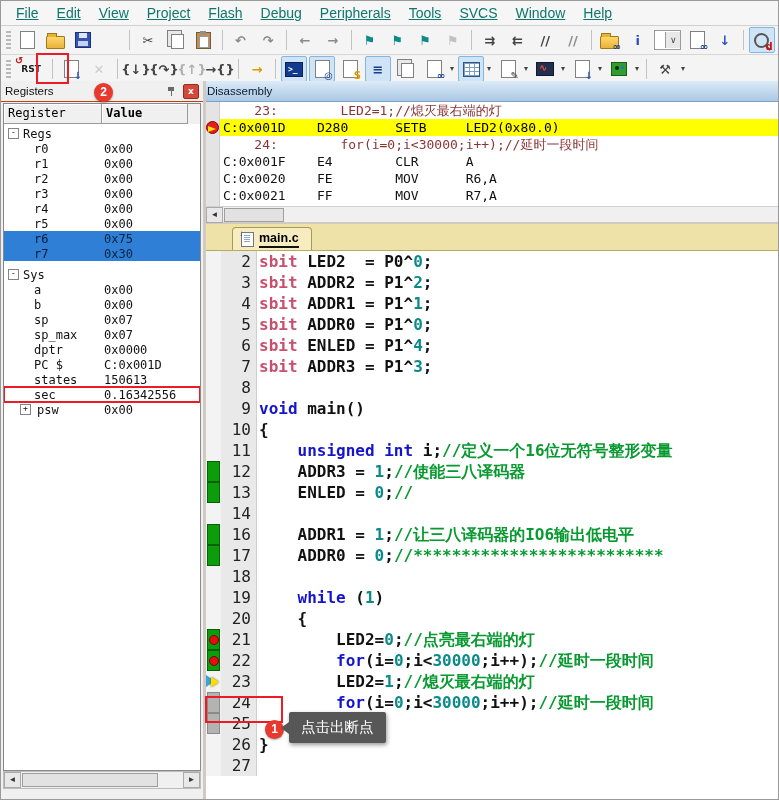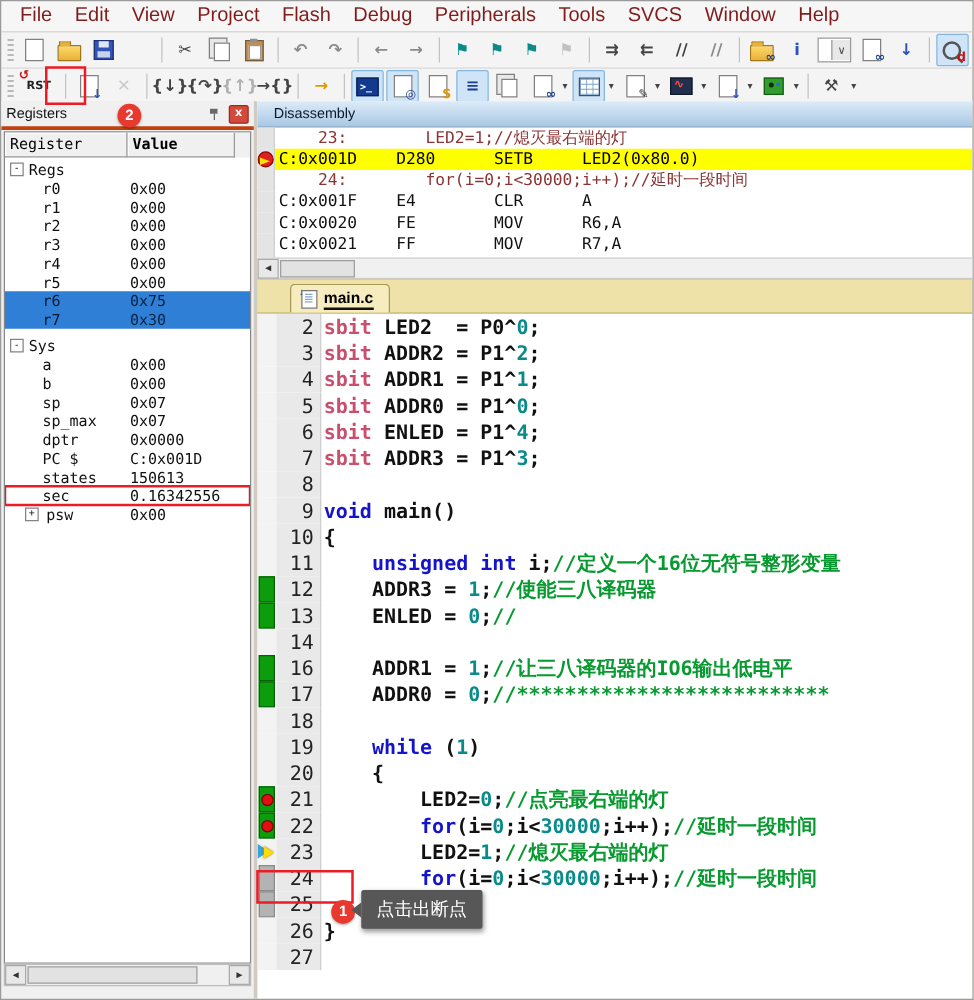--- a/index.html
+++ b/index.html
@@ -1,19 +1,19 @@
 <!DOCTYPE html>
 <html><head>
 <meta charset="utf-8">
 <style>
   html,body{margin:0;padding:0;}
   #app{position:relative;width:779px;height:800px;background:#d4d0c8;font-family:"Liberation Sans",sans-serif;overflow:hidden;border:1px solid #9a9a9a;box-sizing:border-box;}
   
   #menubar{height:24px;background:#f6f6f6;border-bottom:1px solid #d0d0d0;display:flex;align-items:center;padding-left:6px;}
-  .menu-item{font-size:16px;color:#7f1d1d;padding:3px 9px;cursor:default;}
+  .menu-item{font-size:14px;color:#0f766e;padding:3px 9px;cursor:default;text-decoration:underline;}
   
   .toolbar{height:28px;background:#f4f4f4;border-bottom:1px solid #d6d6d6;display:flex;align-items:center;padding:0 2px;}
   .grip{width:5px;height:18px;margin:0 3px;background:repeating-linear-gradient(180deg,#b9b9b9 0 2px,transparent 2px 4px);}
   .tbsep{width:1px;height:20px;background:#c2c2c2;margin:0 4px;}
   .tbspacer{flex:1;}
   .tbicon{position:relative;width:24px;height:24px;display:inline-flex;align-items:center;justify-content:center;margin:0 1px;border:1px solid transparent;border-radius:2px;}
   .tbicon.active{background:#cfe5f7;border-color:#84b6e0;}
   .tbicon.disabled{opacity:.38;filter:grayscale(1);}
   .tbicon .gl{font-weight:bold;font-size:13px;line-height:1;font-family:"DejaVu Sans",sans-serif;}
   .tbicon .dd{position:absolute;right:-8px;top:7px;font-size:8px;color:#444;}
@@ -47,21 +47,21 @@
   .art-mag:after{content:"";position:absolute;right:-4px;bottom:-3px;width:6px;height:2px;background:#555;transform:rotate(45deg);}
   .ov{position:absolute;font-family:"DejaVu Sans",sans-serif;}
   .tbicon .ov{pointer-events:none;}
   
   .tbcombo{width:26px;height:18px;background:#fff;border:1px solid #9a9a9a;display:inline-flex;align-items:center;justify-content:flex-end;margin:0 2px;}
   .tbcombo .btn{width:14px;height:16px;background:#e8e8e8;border-left:1px solid #9a9a9a;text-align:center;font-size:9px;color:#444;line-height:16px;}
   
   #mainarea{position:absolute;left:0;top:80px;right:0;bottom:0;display:flex;}
   
   #regpanel{width:202px;background:#f0f0f0;border-right:3px solid #cfcbc3;display:flex;flex-direction:column;}
-  #reghdr{height:20px;display:flex;align-items:center;padding:0 4px;background:#f0f0f0;border-bottom:3px solid #c2410c;}
+  #reghdr{height:20px;display:flex;align-items:center;padding:0 4px;background:#f0f0f0;border-bottom:1px solid #c2410c;}
   #reghdr .t{font-size:11.5px;color:#111;flex:0 0 auto;}
   #reghdr .sp{flex:1;}
   .pinicon{width:11px;height:11px;position:relative;margin-right:6px;}
   .pinicon:before{content:"";position:absolute;left:2px;top:1px;width:6px;height:4px;background:#6a6a6a;}
   .pinicon:after{content:"";position:absolute;left:4.5px;top:5px;width:1.5px;height:5px;background:#6a6a6a;}
   .closebox{width:14px;height:13px;background:#d34a3d;border:1px solid #9a2a20;color:#fff;font:bold 9px/12px "DejaVu Sans",sans-serif;text-align:center;border-radius:2px;}
   #regbody{flex:1;margin:1px 2px 0 2px;border:1px solid #898989;background:#fff;display:flex;flex-direction:column;overflow:hidden;}
   #regcols{display:flex;height:20px;background:#f0f0f0;font-family:"DejaVu Sans Mono",monospace;font-size:12px;}
   .colcell{border-right:1px solid #9a9a9a;border-bottom:1px solid #9a9a9a;box-shadow:inset 1px 1px 0 #fff;padding:2px 4px;box-sizing:border-box;}
   #regtree{flex:1;font-family:"DejaVu Sans Mono",monospace;font-size:12px;color:#111;padding-top:2px;position:relative;overflow:hidden;}
@@ -75,21 +75,21 @@
   .reg-row.sel{background:#2f7fd6;color:#031a33;}
   .reg-row.sel .val{color:#06233f;}
   .reg-row.ann{outline:2px solid #ec1c24;outline-offset:-1px;}
   .groupgap{height:6px;}
   #reghsb{height:16px;margin:0 2px 10px 2px;background:#f0f0f0;border:1px solid #bdbdbd;display:flex;align-items:center;}
   .sbarrow{width:15px;height:14px;background:#e8e8e8;border:1px solid #aaa;font-size:8px;line-height:13px;text-align:center;color:#333;}
   .sbthumb{height:12px;background:#e2e2e2;border:1px solid #9f9f9f;margin:0 1px;}
   
   #rightcol{flex:1;display:flex;flex-direction:column;min-width:0;}
   #disasmwrap{background:#fff;border-bottom:2px solid #cfcbc3;}
-  #disasmhdr{height:20px;background:linear-gradient(#dcebf8,#aac8e4);border-bottom:1px solid #7da2c4;display:flex;align-items:center;padding:0 13px;font-size:11.5px;color:#0a1a2a;}
+  #disasmhdr{height:20px;background:linear-gradient(#dcebf8,#aac8e4);border-bottom:1px solid #7da2c4;display:flex;align-items:center;padding:0 1px;font-size:11.5px;color:#0a1a2a;}
   #disasm{height:104px;overflow:hidden;position:relative;}
   .dis-line{display:flex;height:17px;font:13px/17px "DejaVu Sans Mono",monospace;white-space:pre;}
   .dis-line .dgut{width:13px;flex:0 0 auto;background:#e4e4e4;border-right:1px solid #cfcfcf;position:relative;}
   .dis-line .dtext{flex:1;padding-left:3px;}
   .dis-line.src .dtext{color:#8b3434;}
   .dis-line.asm .dtext{color:#111;}
   .dis-line.cur .dtext{background:#ffff00;color:#000;}
   .dismark{position:absolute;left:0;top:2px;width:13px;height:13px;background:#e02020;border-radius:50%;border:1px solid #8a0000;box-sizing:border-box;}
   .dismark:after{content:"";position:absolute;left:1px;top:3.5px;width:0;height:0;border-left:8px solid #ffe000;border-top:3px solid transparent;border-bottom:3px solid transparent;}
   .dismark:before{content:"";position:absolute;left:1px;top:5.5px;width:5px;height:2px;background:#ffe000;}

